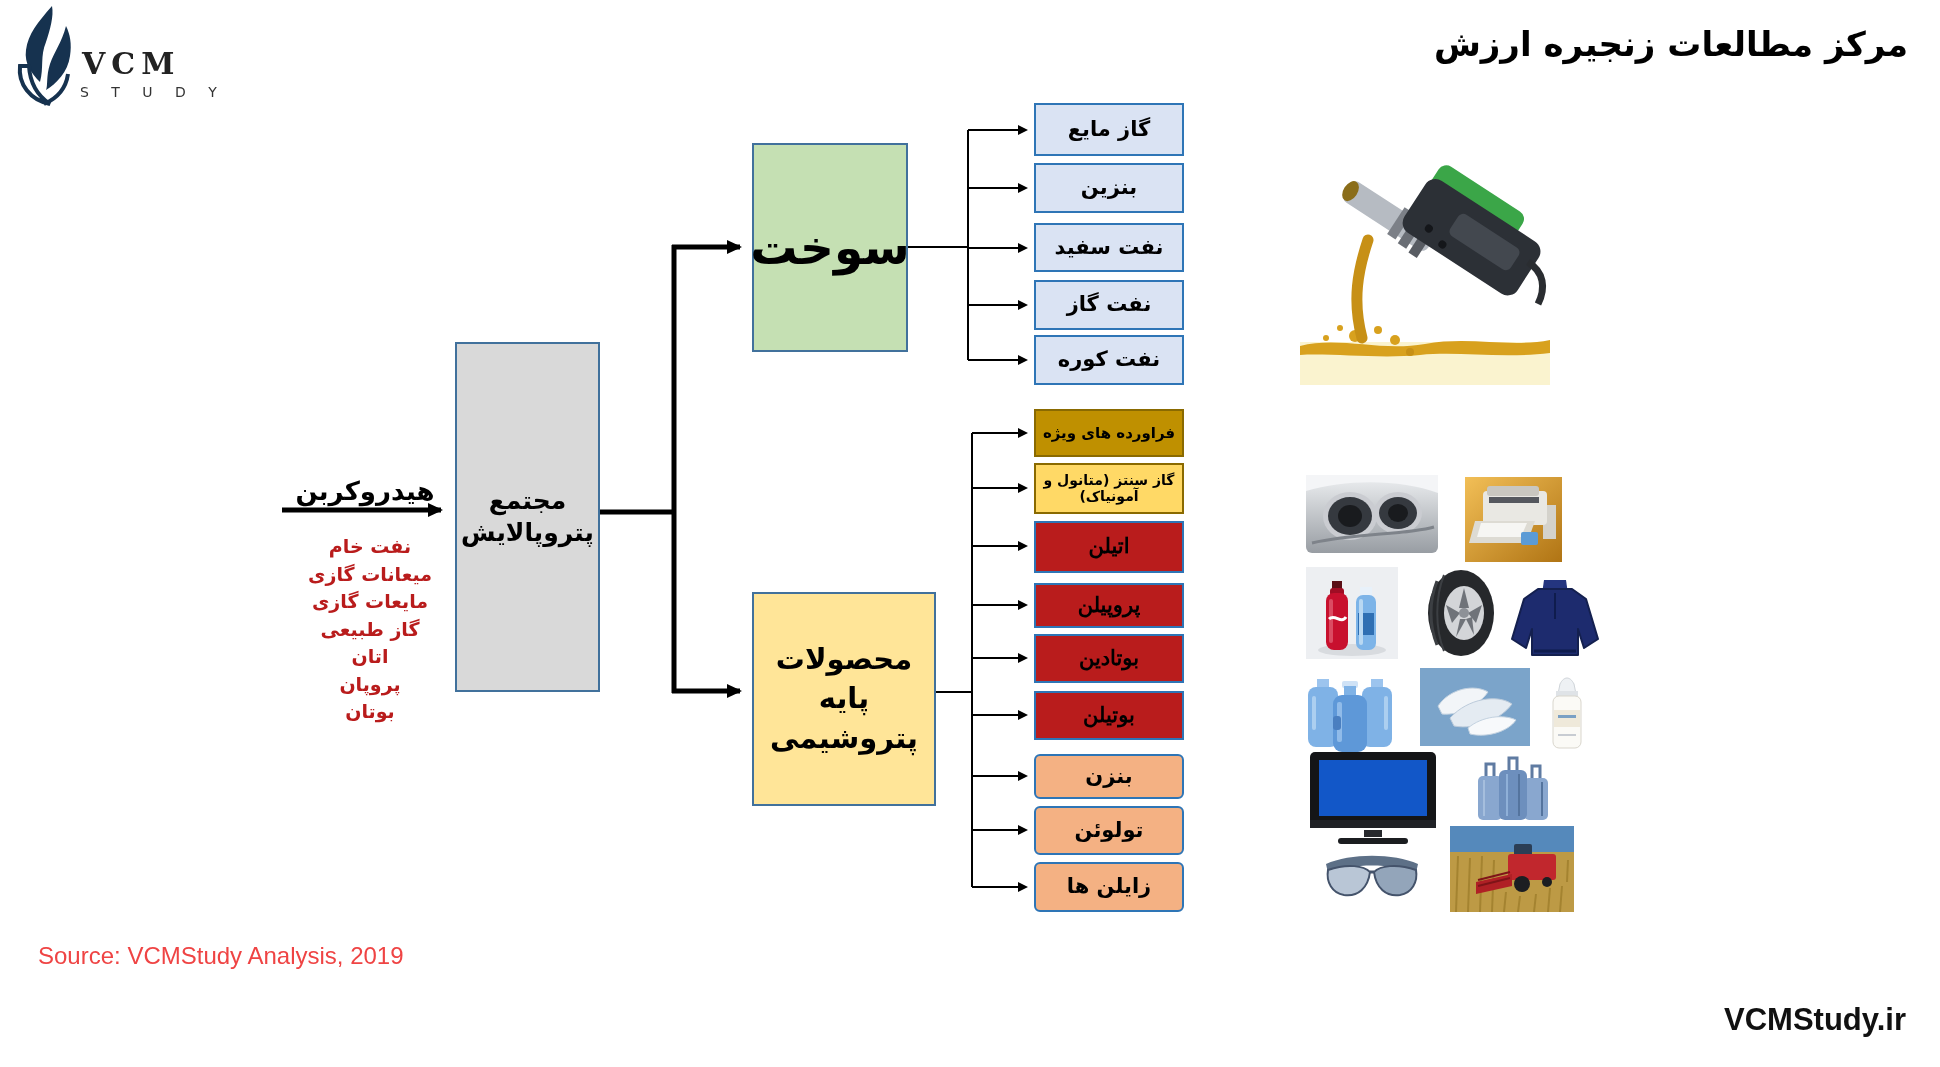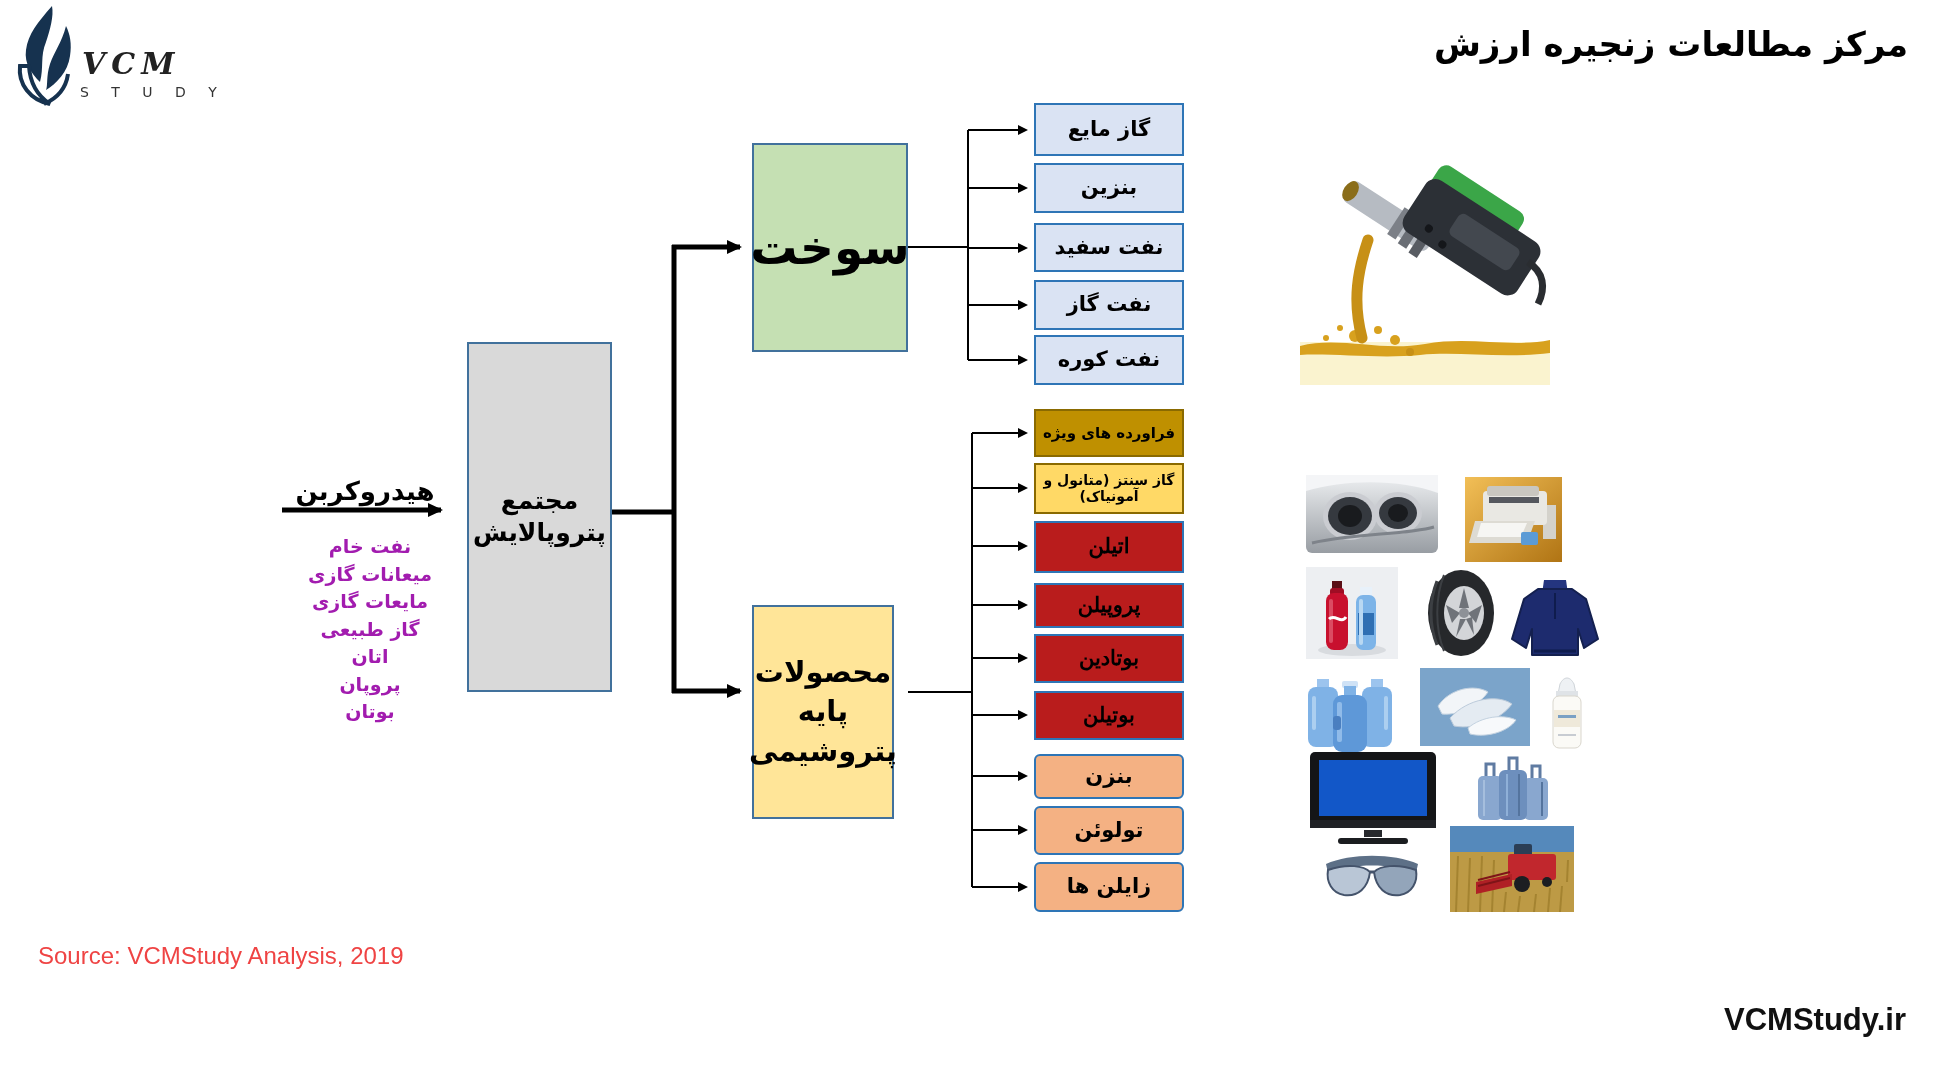--- a/index.html
+++ b/index.html
@@ -3,45 +3,45 @@
 <meta charset="utf-8">
 <style>
   html,body{margin:0;padding:0;background:#ffffff;}
   #canvas{position:relative;width:1940px;height:1067px;background:#ffffff;overflow:hidden;
           font-family:"DejaVu Sans",sans-serif;}
   .abs{position:absolute;}
   .overlay{position:absolute;left:0;top:0;z-index:1;pointer-events:none;}
   
   .logo{left:10px;top:4px;width:220px;height:105px;z-index:3;}
   .logo-text-vcm{position:absolute;left:72px;top:42px;font-family:"DejaVu Serif",serif;
-      font-weight:bold;font-size:30px;letter-spacing:6px;color:#222;font-style:italic;}
+      font-weight:bold;font-size:30px;letter-spacing:6px;color:#222;}
   .logo-text-study{position:absolute;left:70px;top:80px;font-family:"DejaVu Sans",sans-serif;
       font-size:14px;letter-spacing:9px;color:#333;}
   
   .title{right:32px;top:24px;width:600px;text-align:right;direction:rtl;
       font-size:34px;font-weight:bold;color:#000;z-index:3;}
   
   .box{position:absolute;box-sizing:border-box;display:flex;align-items:center;justify-content:center;
       text-align:center;font-weight:bold;color:#000;direction:rtl;z-index:2;}
   .b-gray{left:455px;top:342px;width:145px;height:350px;background:#d9d9d9;border:2px solid #41719c;
-      font-size:25px;line-height:1.3;padding:16px 6px;margin-left:12px;}
+      font-size:25px;line-height:1.3;padding:16px 6px;}
   .b-green{left:752px;top:143px;width:156px;height:209px;background:#c5e0b3;border:2px solid #41719c;
       font-size:47px;}
-  .b-yellow{left:752px;top:605px;width:142px;height:214px;background:#ffe598;border:2px solid #41719c;
+  .b-yellow{left:752px;top:592px;width:184px;height:214px;background:#ffe598;border:2px solid #41719c;
       font-size:29px;line-height:1.35;padding:0 14px;}
   .pbox{left:1034px;width:150px;border:2px solid #2e75b6;font-size:21px;line-height:1.1;padding:16px 4px;}
   .c-blue{background:#dae3f3;}
   .c-golddark{background:#bf9000;border-color:#8a6a00;font-size:15px;}
   .c-gold{background:#ffd966;border-color:#8a6a00;font-size:14px;}
   .c-peach{background:#b91c1c;font-family:Liberation Serif, serif;}
   .c-orange{background:#f4b183;border-radius:6px;}
   
   .hydro{left:278px;top:476px;width:174px;text-align:center;direction:rtl;
       font-size:26px;font-weight:bold;color:#000;z-index:2;}
-  .feeds{left:285px;top:533px;width:170px;text-align:center;direction:rtl;color:#a21caf;
+  .feeds{left:285px;top:533px;width:170px;text-align:center;direction:rtl;color:#b91c1c;
       font-size:19px;font-weight:bold;line-height:27.5px;z-index:2;}
   
   .source{left:38px;top:942px;font-family:"Liberation Sans","DejaVu Sans",sans-serif;
       font-size:24px;color:#ef4444;z-index:3;}
   .site{right:34px;top:1002px;font-family:"Liberation Sans","DejaVu Sans",sans-serif;
       font-size:31px;font-weight:bold;color:#111;z-index:3;}
   
   .pimg{position:absolute;z-index:2;}
 </style>
 </head>

